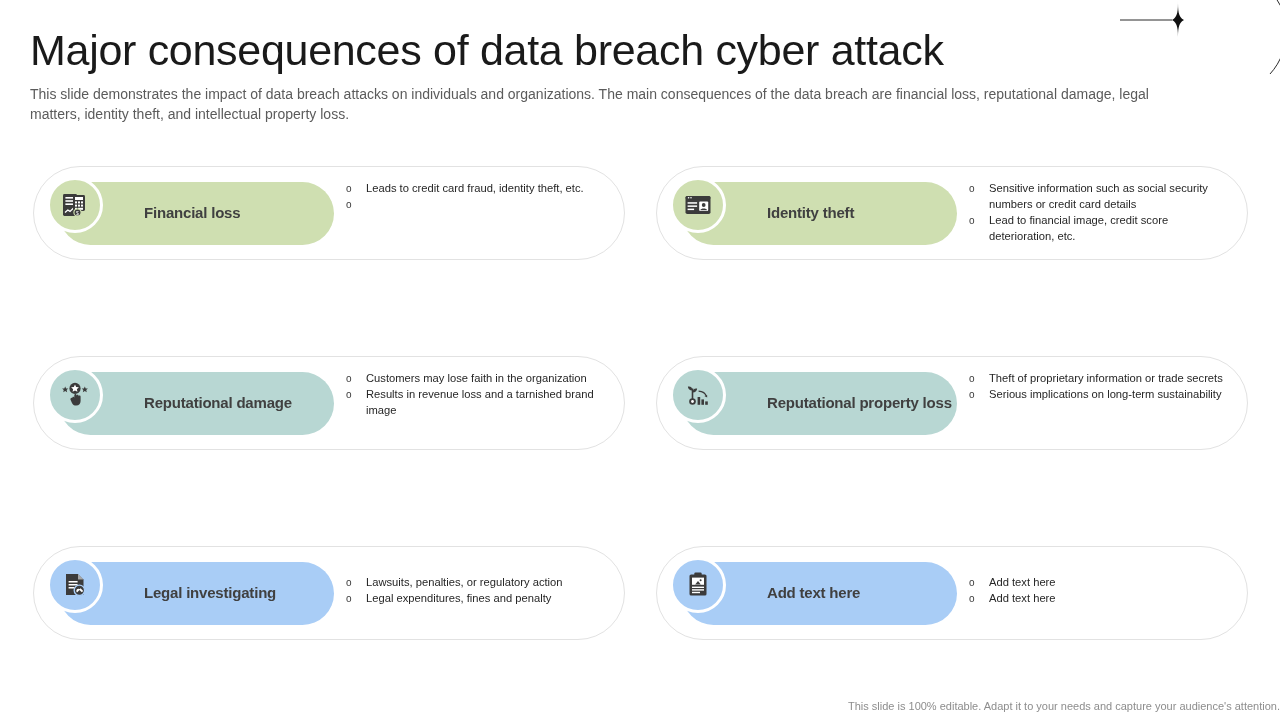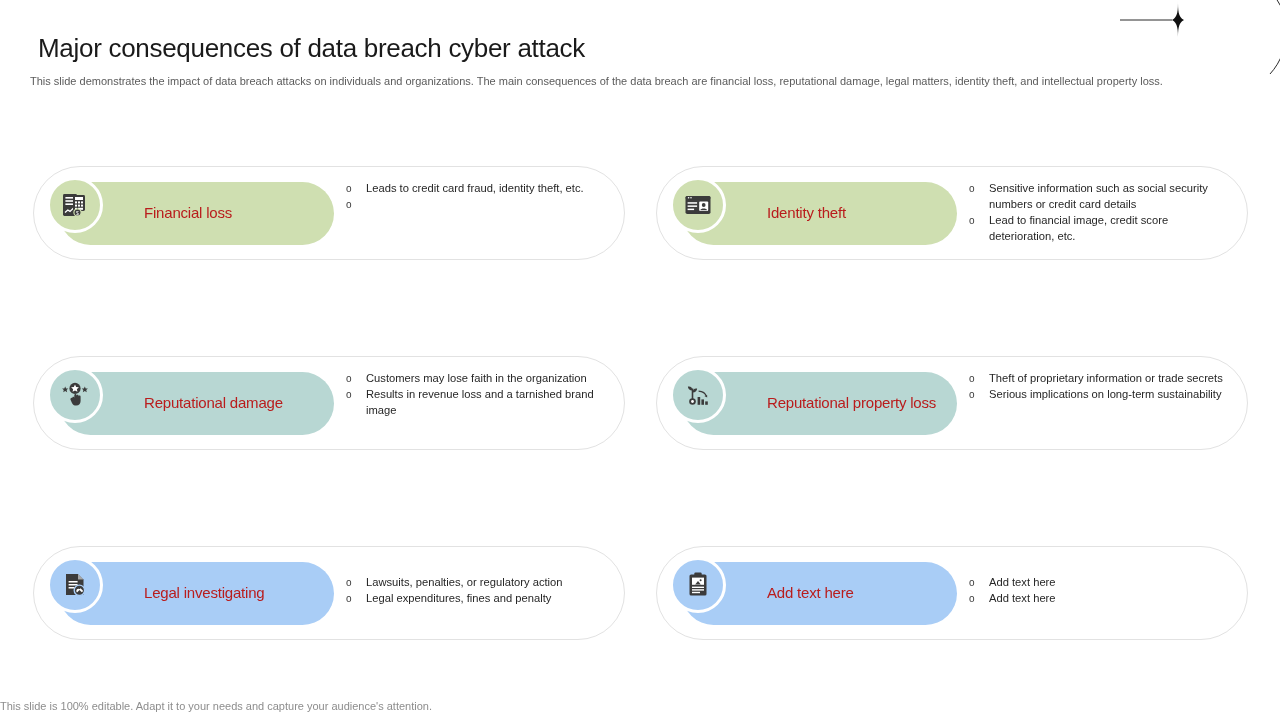--- a/index.html
+++ b/index.html
@@ -27,31 +27,31 @@
 
   
   .header {
     position: absolute;
     left: 30px;
     top: 26px;
     width: 1190px;
   }
   .page-title {
     font-family: "Liberation Sans", sans-serif;
-    font-size: 26px;
+    font-size: 43px;
     font-weight: 400;
     letter-spacing: -0.3px;
     color: #1a1a1a;
     line-height: 1.12;
-    margin: 8px;
+    margin: 0;
     white-space: nowrap;
   }
   .page-subtitle {
     margin: 11px 0 0 0;
-    font-size: 11px;
+    font-size: 14px;
     font-weight: 400;
     line-height: 1.42;
     color: #5b5b5b;
     width: 1165px;
   }
 
   
   .cards {
     position: absolute;
     left: 33px;
@@ -81,22 +81,22 @@
     width: 275px;
     height: 63px;
     border-radius: 32px;
     display: flex;
     align-items: center;
     box-sizing: border-box;
     padding-left: 85px;
   }
   .card-heading {
     font-size: 15px;
-    font-weight: 400;
-    color: #b91c1c;
+    font-weight: 700;
+    color: #404040;
     line-height: 1.22;
     letter-spacing: -0.2px;
   }
 
   
   .card-icon-badge {
     position: absolute;
     left: 13px;
     top: 10px;
     width: 56px;
@@ -140,21 +140,21 @@
 
   
   .card-bullets.centered { top: 28px; }
 
   
   .footer-note {
     position: absolute;
     left: 0;
     right: 0;
     top: 700px;
-    text-align: left;
+    text-align: right;
     font-size: 11px;
     color: #8d8d8d;
   }
 </style>
 </head>
 <body>
 
 <svg class="corner-deco" viewBox="0 0 160 96">
   <line x1="0" y1="20" x2="52" y2="20" stroke="#2b2b2b" stroke-width="1"></line>
   <path d="M58 0 C58 10 58 17 52 20 C58 23 58 30 58 40 C58 30 58 23 64 20 C58 17 58 10 58 0 Z" fill="#111111"></path>

